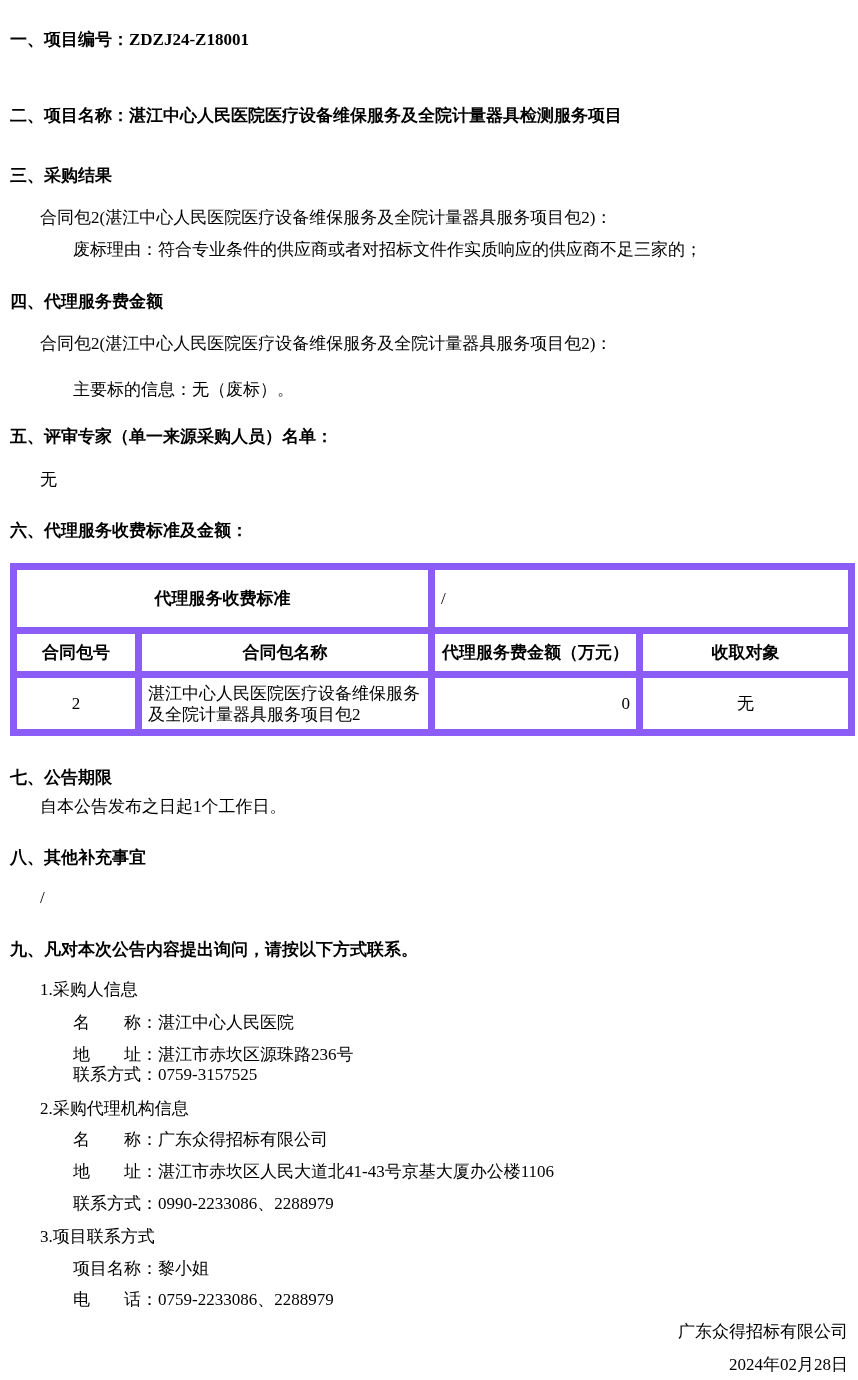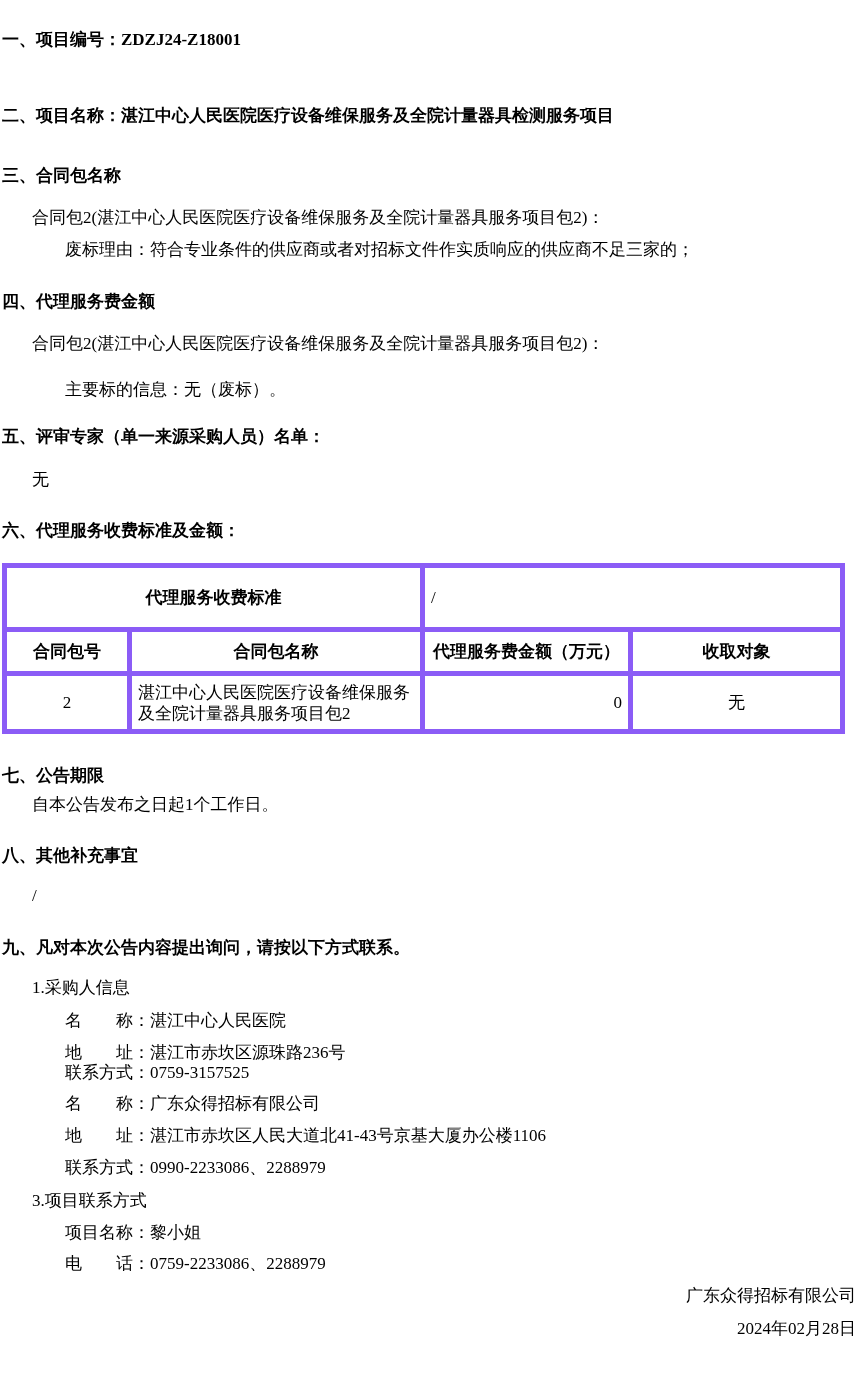--- a/index.html
+++ b/index.html
@@ -6,35 +6,35 @@
   html, body { margin: 0; padding: 0; background: #ffffff; }
   .page {
     position: relative;
     width: 858px;
     height: 1380px;
     background: #ffffff;
     color: #000000;
     font-family: "Liberation Serif", "DejaVu Serif", serif;
     font-size: 17px;
     line-height: 20px;
-    padding: 0 2px;
+    padding: 0 10px;
     overflow: hidden;
   }
   p { margin: 0; padding: 0; }
   .hd { font-weight: bold; }
   .ind1 { padding-left: 30px; }
   .ind2 { padding-left: 63px; }
 
   table.fee {
     border-collapse: collapse;
     width: 838px;
     table-layout: fixed;
   }
   table.fee td {
-    border: 5px solid #8b5cf6;
+    border: 7px solid #8b5cf6;
     padding: 2px 6px;
     font-size: 17px;
     line-height: 21px;
     vertical-align: middle;
   }
   .col1 { width: 125px; }
   .col2 { width: 293px; }
   .col3 { width: 208px; }
   .col4 { width: 212px; }
   tr.r1 { height: 64px; }
@@ -48,21 +48,21 @@
 </style>
 </head>
 <body>
 
 <div class="page">
 
   <p class="hd" style="margin-top:30px">一、项目编号：ZDZJ24-Z18001</p>
 
   <p class="hd" style="margin-top:56px">二、项目名称：湛江中心人民医院医疗设备维保服务及全院计量器具检测服务项目</p>
 
-  <p class="hd" style="margin-top:40px">三、合同包名称</p>
+  <p class="hd" style="margin-top:40px">三、采购结果</p>
   <p class="ind1" style="margin-top:22px">合同包2(湛江中心人民医院医疗设备维保服务及全院计量器具服务项目包2)：</p>
   <p class="ind2" style="margin-top:12px">废标理由：符合专业条件的供应商或者对招标文件作实质响应的供应商不足三家的；</p>
 
   <p class="hd" style="margin-top:32px">四、代理服务费金额</p>
   <p class="ind1" style="margin-top:22px">合同包2(湛江中心人民医院医疗设备维保服务及全院计量器具服务项目包2)：</p>
   <p class="ind2" style="margin-top:26px">主要标的信息：无（废标）。</p>
 
   <p class="hd" style="margin-top:27px">五、评审专家（单一来源采购人员）名单：</p>
   <p class="ind1" style="margin-top:23px">无</p>
 
@@ -101,20 +101,21 @@
   <p class="hd" style="margin-top:31px">八、其他补充事宜</p>
   <p class="ind1" style="margin-top:20px">/</p>
 
   <p class="hd" style="margin-top:32px">九、凡对本次公告内容提出询问，请按以下方式联系。</p>
 
   <p class="ind1" style="margin-top:20px">1.采购人信息</p>
   <p class="ind2" style="margin-top:13px">名　　称：湛江中心人民医院</p>
   <p class="ind2" style="margin-top:12px">地　　址：湛江市赤坎区源珠路236号</p>
   <p class="ind2" style="">联系方式：0759-3157525</p>
 
+  <p class="ind1" style="margin-top:14px">2.采购代理机构信息</p>
   <p class="ind2" style="margin-top:11px">名　　称：广东众得招标有限公司</p>
   <p class="ind2" style="margin-top:12px">地　　址：湛江市赤坎区人民大道北41-43号京基大厦办公楼1106</p>
   <p class="ind2" style="margin-top:12px">联系方式：0990-2233086、2288979</p>
 
   <p class="ind1" style="margin-top:13px">3.项目联系方式</p>
   <p class="ind2" style="margin-top:12px">项目名称：黎小姐</p>
   <p class="ind2" style="margin-top:11px">电　　话：0759-2233086、2288979</p>
 
   <p class="right" style="margin-top:12px">广东众得招标有限公司</p>
   <p class="right" style="margin-top:13px">2024年02月28日</p>

